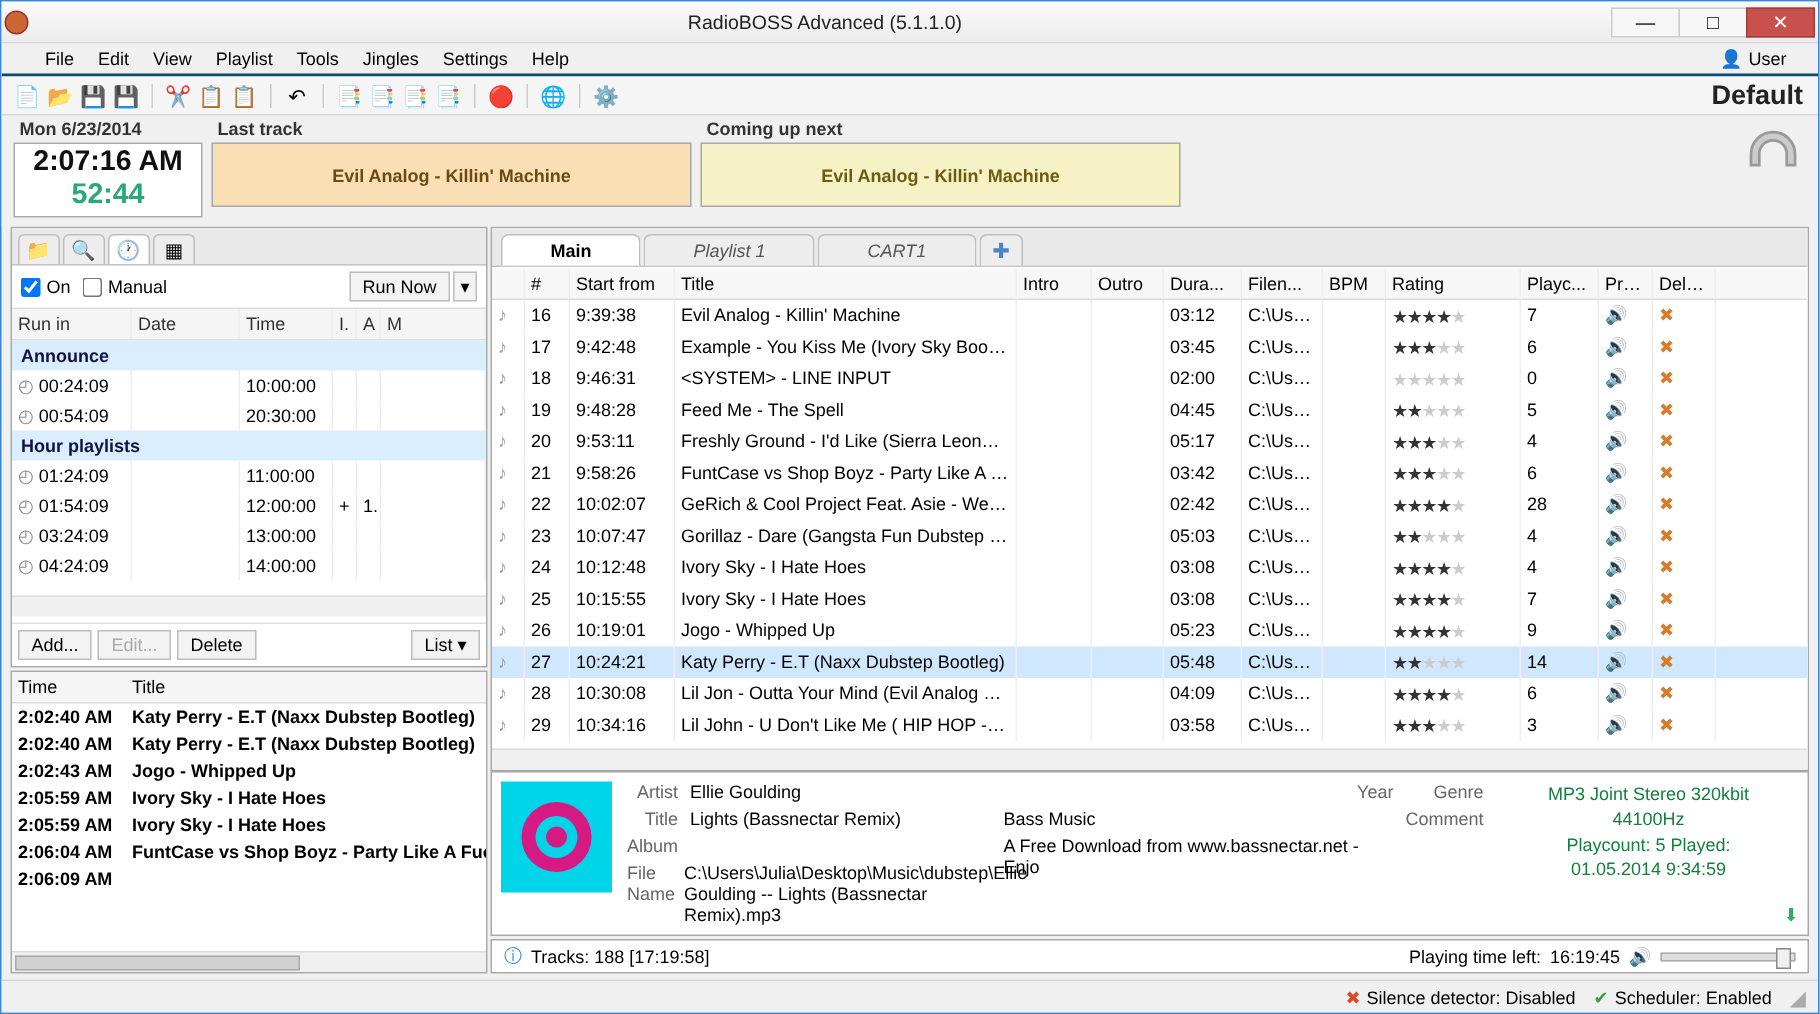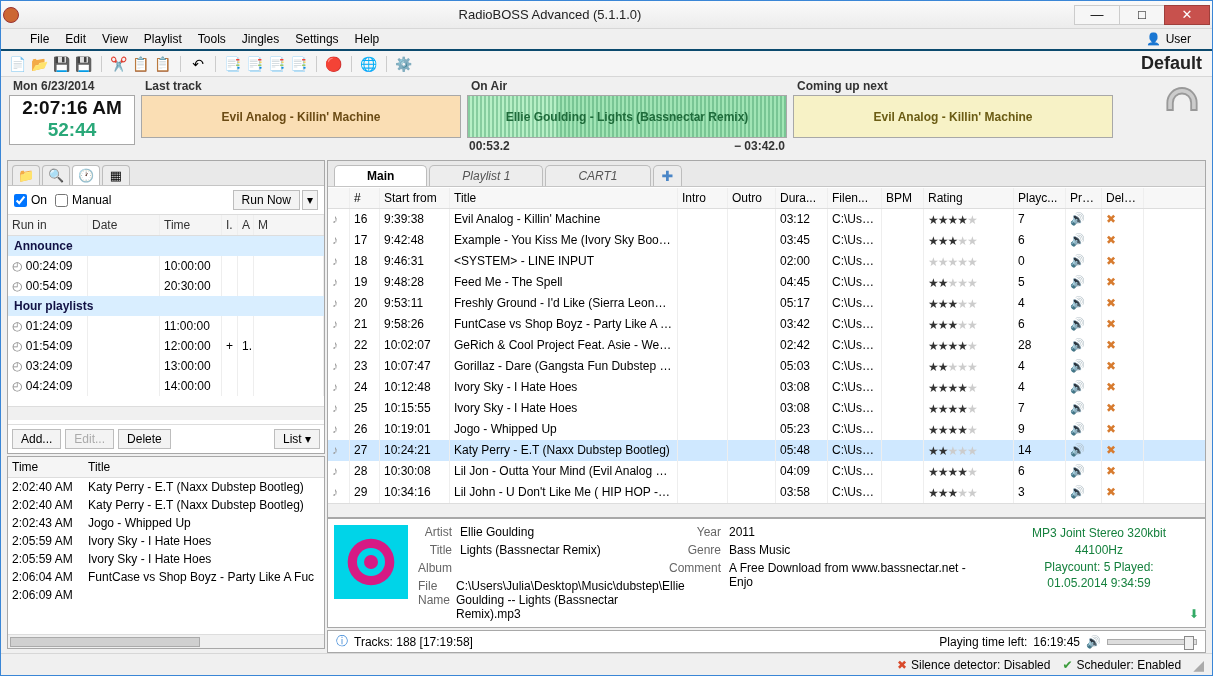--- a/index.html
+++ b/index.html
@@ -69,21 +69,21 @@
 .sg-scroll-x { height:14px; background:#f0f0f0; border-top:1px solid #ddd;}
 .sched-actions{ display:flex; gap:4px; padding:4px; border-top:1px solid #ddd;}
 .sched-actions .sbtn.disabled{ color:#aaa;}
 .sched-actions .listbtn{margin-left:auto;}
 
 .queue-panel{flex:1;}
 .q-head{display:flex; background:#f5f5f5; border-bottom:1px solid #ddd;}
 .q-head div{padding:3px 4px;}
 .qc-time{width:76px;} .qc-title{flex:1;}
 .q-body{flex:1; overflow:hidden;}
-.q-row{display:flex; cursor:pointer;} .q-row div{padding:2px 4px; white-space:nowrap; overflow:hidden;}
+.q-row{display:flex; cursor:pointer;font-weight:bold;} .q-row div{padding:2px 4px; white-space:nowrap; overflow:hidden;}
 .q-scroll-x{height:14px; background:#f0f0f0; border-top:1px solid #ddd; display:flex; align-items:center;}
 .q-scroll-x .thumb{margin-left:2px; width:60%; height:10px; background:#d0d0d0; border:1px solid #aaa;}
 
 
 .pl-tabs { display:flex; gap:2px; padding:4px 6px 0; background:#e9e9e9; border-bottom:1px solid #c5c5c5; align-items:end;}
 .pl-tab{ padding:3px 32px; background:#ededed; border:1px solid #bdbdbd; border-bottom:none; border-radius:5px 5px 0 0; cursor:pointer; color:#555; font-style: italic;}
 .pl-tab.active{ background:#fff; color:#000; font-weight:bold; font-style:normal;}
 .pl-tab.add{ padding:2px 8px; color:#4a86c7; font-style:normal; font-size:14px;}
 .pl-grid{flex:1; overflow:hidden; display:flex; flex-direction:column; background:#fff; border-top:1px solid #fff;}
 .pl-head{display:flex; background:#f7f7f7; border-bottom:1px solid #ddd; font-weight:normal;}
@@ -188,31 +188,20 @@
       <div class="clock-time">2:07:16 AM</div>
       <div class="clock-countdown">52:44</div>
     </div>
   </div>
   <div class="track-box">
     <div class="label">Last track</div>
     <div class="track-panel last-track">
         <span>Evil Analog - Killin' Machine</span>
       </div>
   </div>
-  <div class="track-box on-air-box">
-    <div class="label">On Air</div>
-    <div class="track-panel on-air">
-      <div class="on-air-wave"></div>
-      <span class="on-air-text">Ellie Goulding - Lights (Bassnectar Remix)</span>
-    </div>
-    <div class="on-air-times">
-      <span>00:53.2</span>
-      <span>− 03:42.0</span>
-    </div>
-  </div>
   <div class="track-box">
     <div class="label">Coming up next</div>
     <div class="track-panel next-track">
         <span>Evil Analog - Killin' Machine</span>
       </div>
   </div>
   <div class="speaker-icon">
     <svg viewBox="0 0 24 24">
         <path fill="#ccc" stroke="#999" d="M4 14a8 8 0 0116 0v4h-3v-4a5 5 0 00-10 0v4H4z"></path>
       </svg>
@@ -609,21 +598,20 @@
           <div>Lights (Bassnectar Remix)</div>
         <div class="lbl">Album</div>
           <div></div>
         <div class="meta-file">
             <span class="lbl">File Name</span>
             <span>C:\Users\Julia\Desktop\Music\dubstep\Ellie Goulding -- Lights (Bassnectar Remix).mp3</span>
           </div>
       </div>
       <div class="meta-mid">
         <div class="lbl">Year</div>
-          <div>2011</div>
         <div class="lbl">Genre</div>
           <div>Bass Music</div>
         <div class="lbl">Comment</div>
           <div>A Free Download from www.bassnectar.net - Enjo</div>
       </div>
       <div class="meta-right">
         <div>MP3 Joint Stereo 320kbit</div>
         <div>44100Hz</div>
         <div>Playcount: 5 Played:</div>
         <div>01.05.2014 9:34:59</div>

